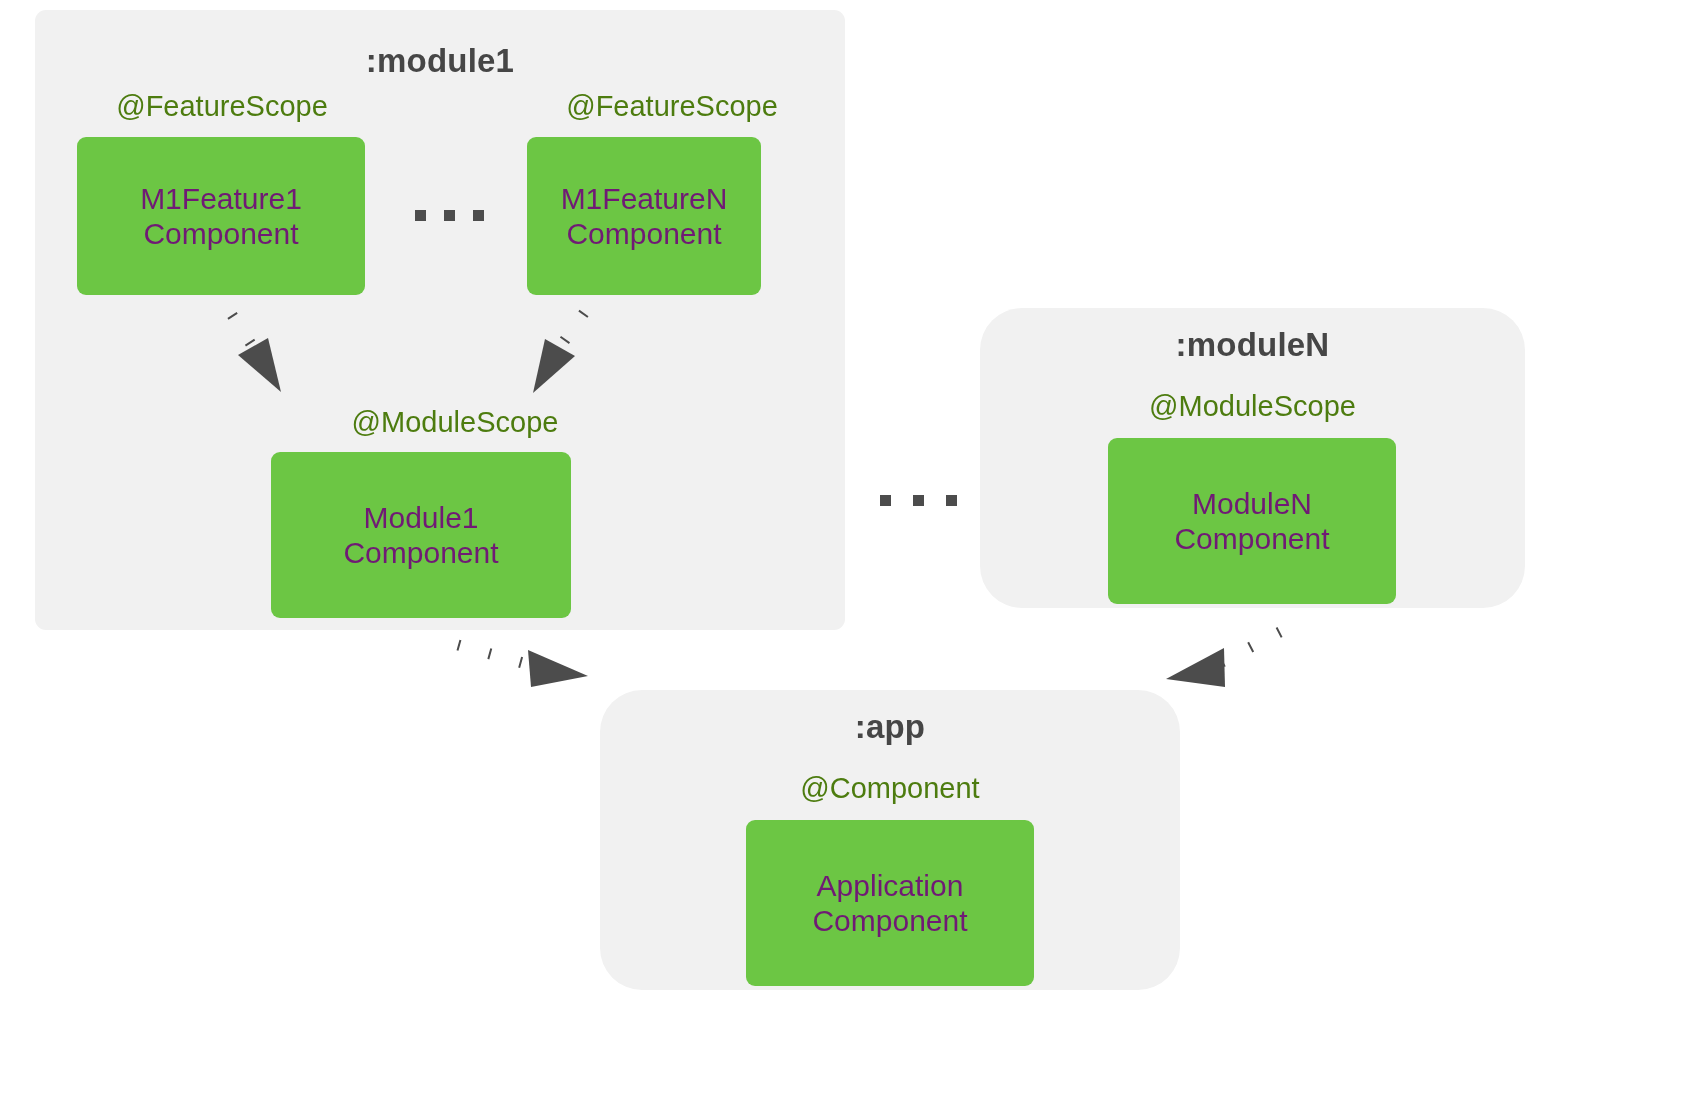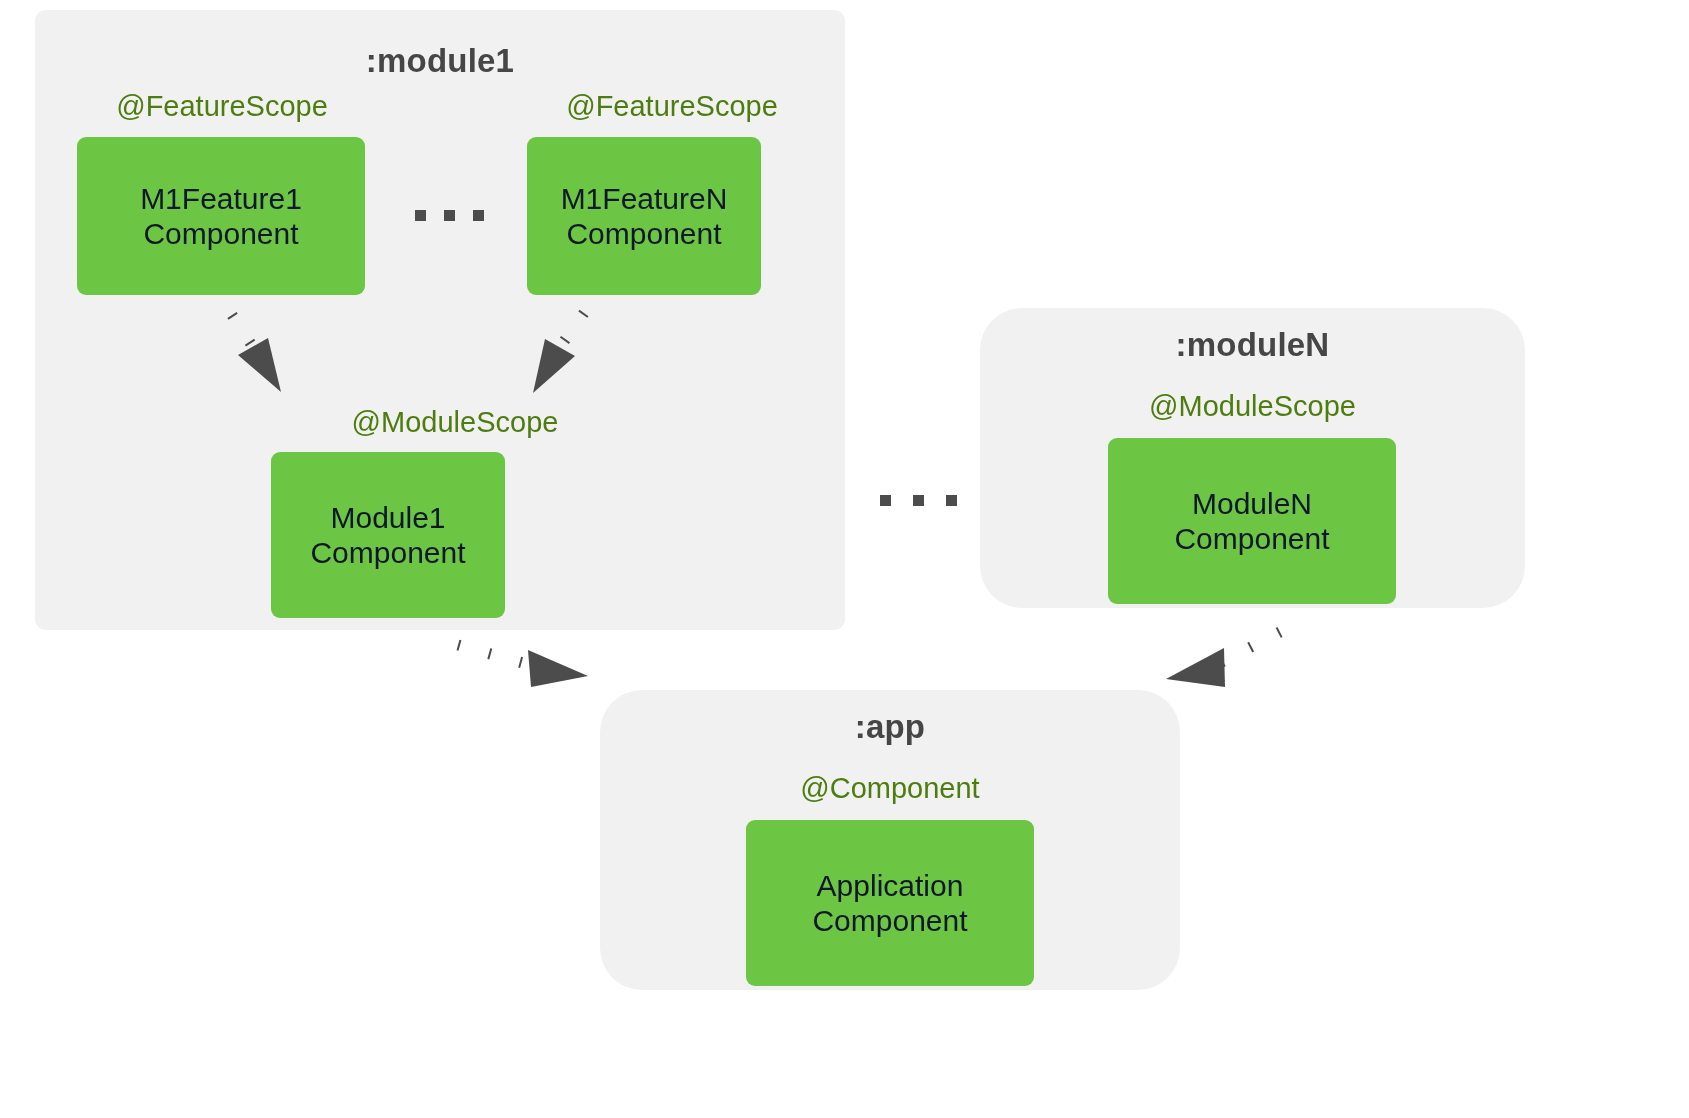--- a/index.html
+++ b/index.html
@@ -39,21 +39,21 @@
     position: absolute;
     text-align: center;
     color: #4d7c0f;
     white-space: nowrap;
     font-weight: 400;
   }
   .component-box {
     position: absolute;
     background: #6CC644;
     border-radius: 9px;
-    color: #0f172a;
+    color: #701a75;
     display: flex;
     align-items: center;
     justify-content: center;
     text-align: center;
     line-height: 1.18;
     box-sizing: border-box;
     font-weight: 400;
   }
   .component-box .cb-line { display: block; }
   .ellipsis {
@@ -104,21 +104,21 @@
     </div>
 
     <div class="ellipsis" style="left:380px; top:200px;">
       <i></i>
       <i></i>
       <i></i>
     </div>
 
     <div class="scope-label" style="left:200px; top:396px; width:440px; font-size:29px;">@ModuleScope</div>
 
-    <div class="component-box" style="left:236px; top:442px; width:234px; height:166px; font-size:30px;">
+    <div class="component-box" style="left:236px; top:442px; width:300px; height:166px; font-size:30px;">
       <span>
         <span class="cb-line">Module1</span>
         <span class="cb-line">Component</span>
       </span>
     </div>
   </div>
 
   <div class="gradle-module" style="left:980px; top:308px; width:545px; height:300px; border-radius:42px;text-decoration:underline;">
     <div class="module-title" style="top:18px; font-size:33px;">:moduleN</div>
 

